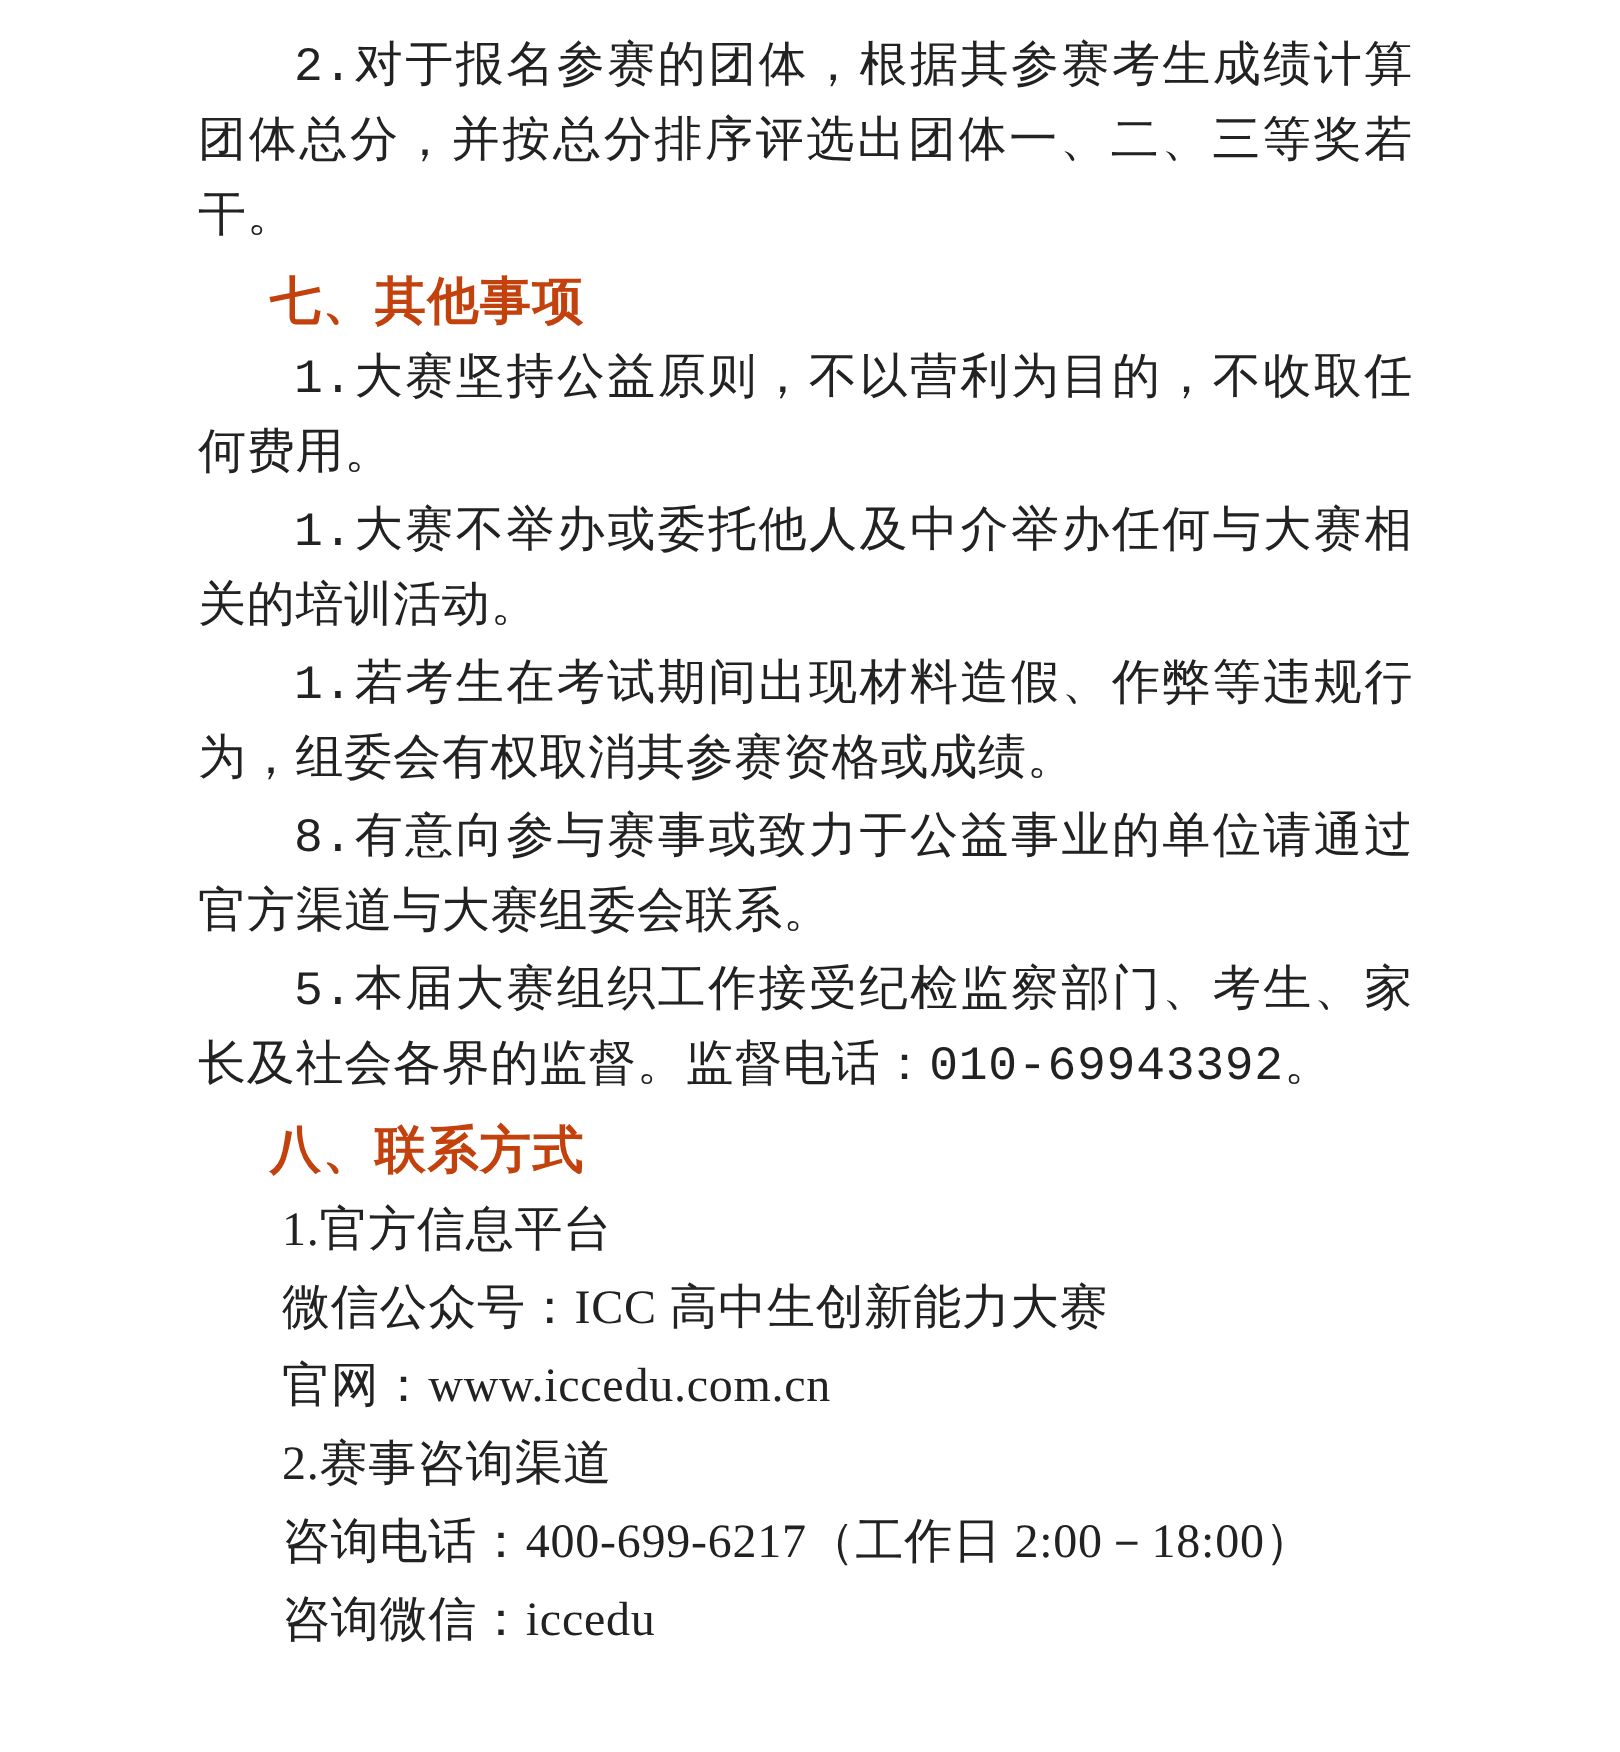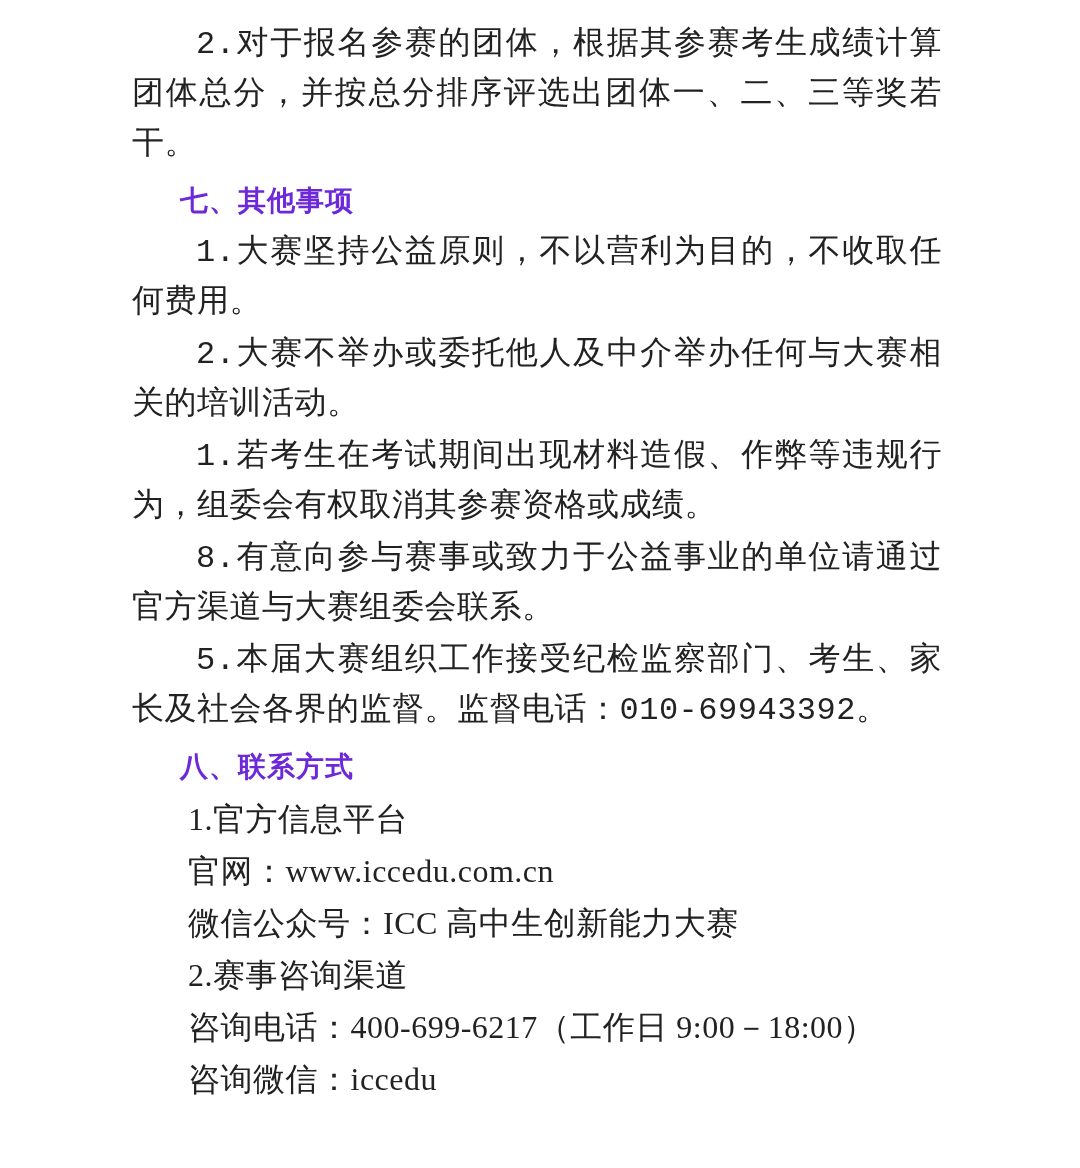--- a/index.html
+++ b/index.html
@@ -33,54 +33,54 @@
   .contact-line {
     margin: 0 0 2px 0;
     text-align: left;
     text-indent: 56px;
     letter-spacing: 0.5px;
   }
   .section-heading {
     margin: 6px 0 2px 0;
     font-family: "Liberation Sans", "DejaVu Sans", sans-serif;
     font-weight: 700;
-    font-size: 28px;
+    font-size: 34px;
     line-height: 50px;
-    color: #6d28d9;
+    color: #c2410c;
     text-indent: 48px;
     letter-spacing: 1px;
   }
 </style>
 </head>
 <body>
 
 <div class="page">
 
   <p class="body-text">2.对于报名参赛的团体，根据其参赛考生成绩计算团体总分，并按总分排序评选出团体一、二、三等奖若干。</p>
 
   <h2 class="section-heading">七、其他事项</h2>
 
   <p class="body-text">1.大赛坚持公益原则，不以营利为目的，不收取任何费用。</p>
 
-  <p class="body-text">2.大赛不举办或委托他人及中介举办任何与大赛相关的培训活动。</p>
+  <p class="body-text">1.大赛不举办或委托他人及中介举办任何与大赛相关的培训活动。</p>
 
   <p class="body-text">1.若考生在考试期间出现材料造假、作弊等违规行为，组委会有权取消其参赛资格或成绩。</p>
 
   <p class="body-text">8.有意向参与赛事或致力于公益事业的单位请通过官方渠道与大赛组委会联系。</p>
 
   <p class="body-text">5.本届大赛组织工作接受纪检监察部门、考生、家长及社会各界的监督。监督电话：010-69943392。</p>
 
 
   <h2 class="section-heading">八、联系方式</h2>
 
   <p class="contact-line">1.官方信息平台</p>
 
+  <p class="contact-line">微信公众号：ICC 高中生创新能力大赛</p>
+
   <p class="contact-line">官网：www.iccedu.com.cn</p>
-
-  <p class="contact-line">微信公众号：ICC 高中生创新能力大赛</p>
 
   <p class="contact-line">2.赛事咨询渠道</p>
 
-  <p class="contact-line">咨询电话：400-699-6217（工作日 9:00－18:00）</p>
+  <p class="contact-line">咨询电话：400-699-6217（工作日 2:00－18:00）</p>
 
   <p class="contact-line">咨询微信：iccedu</p>
 
 </div>
 
 </body></html>

